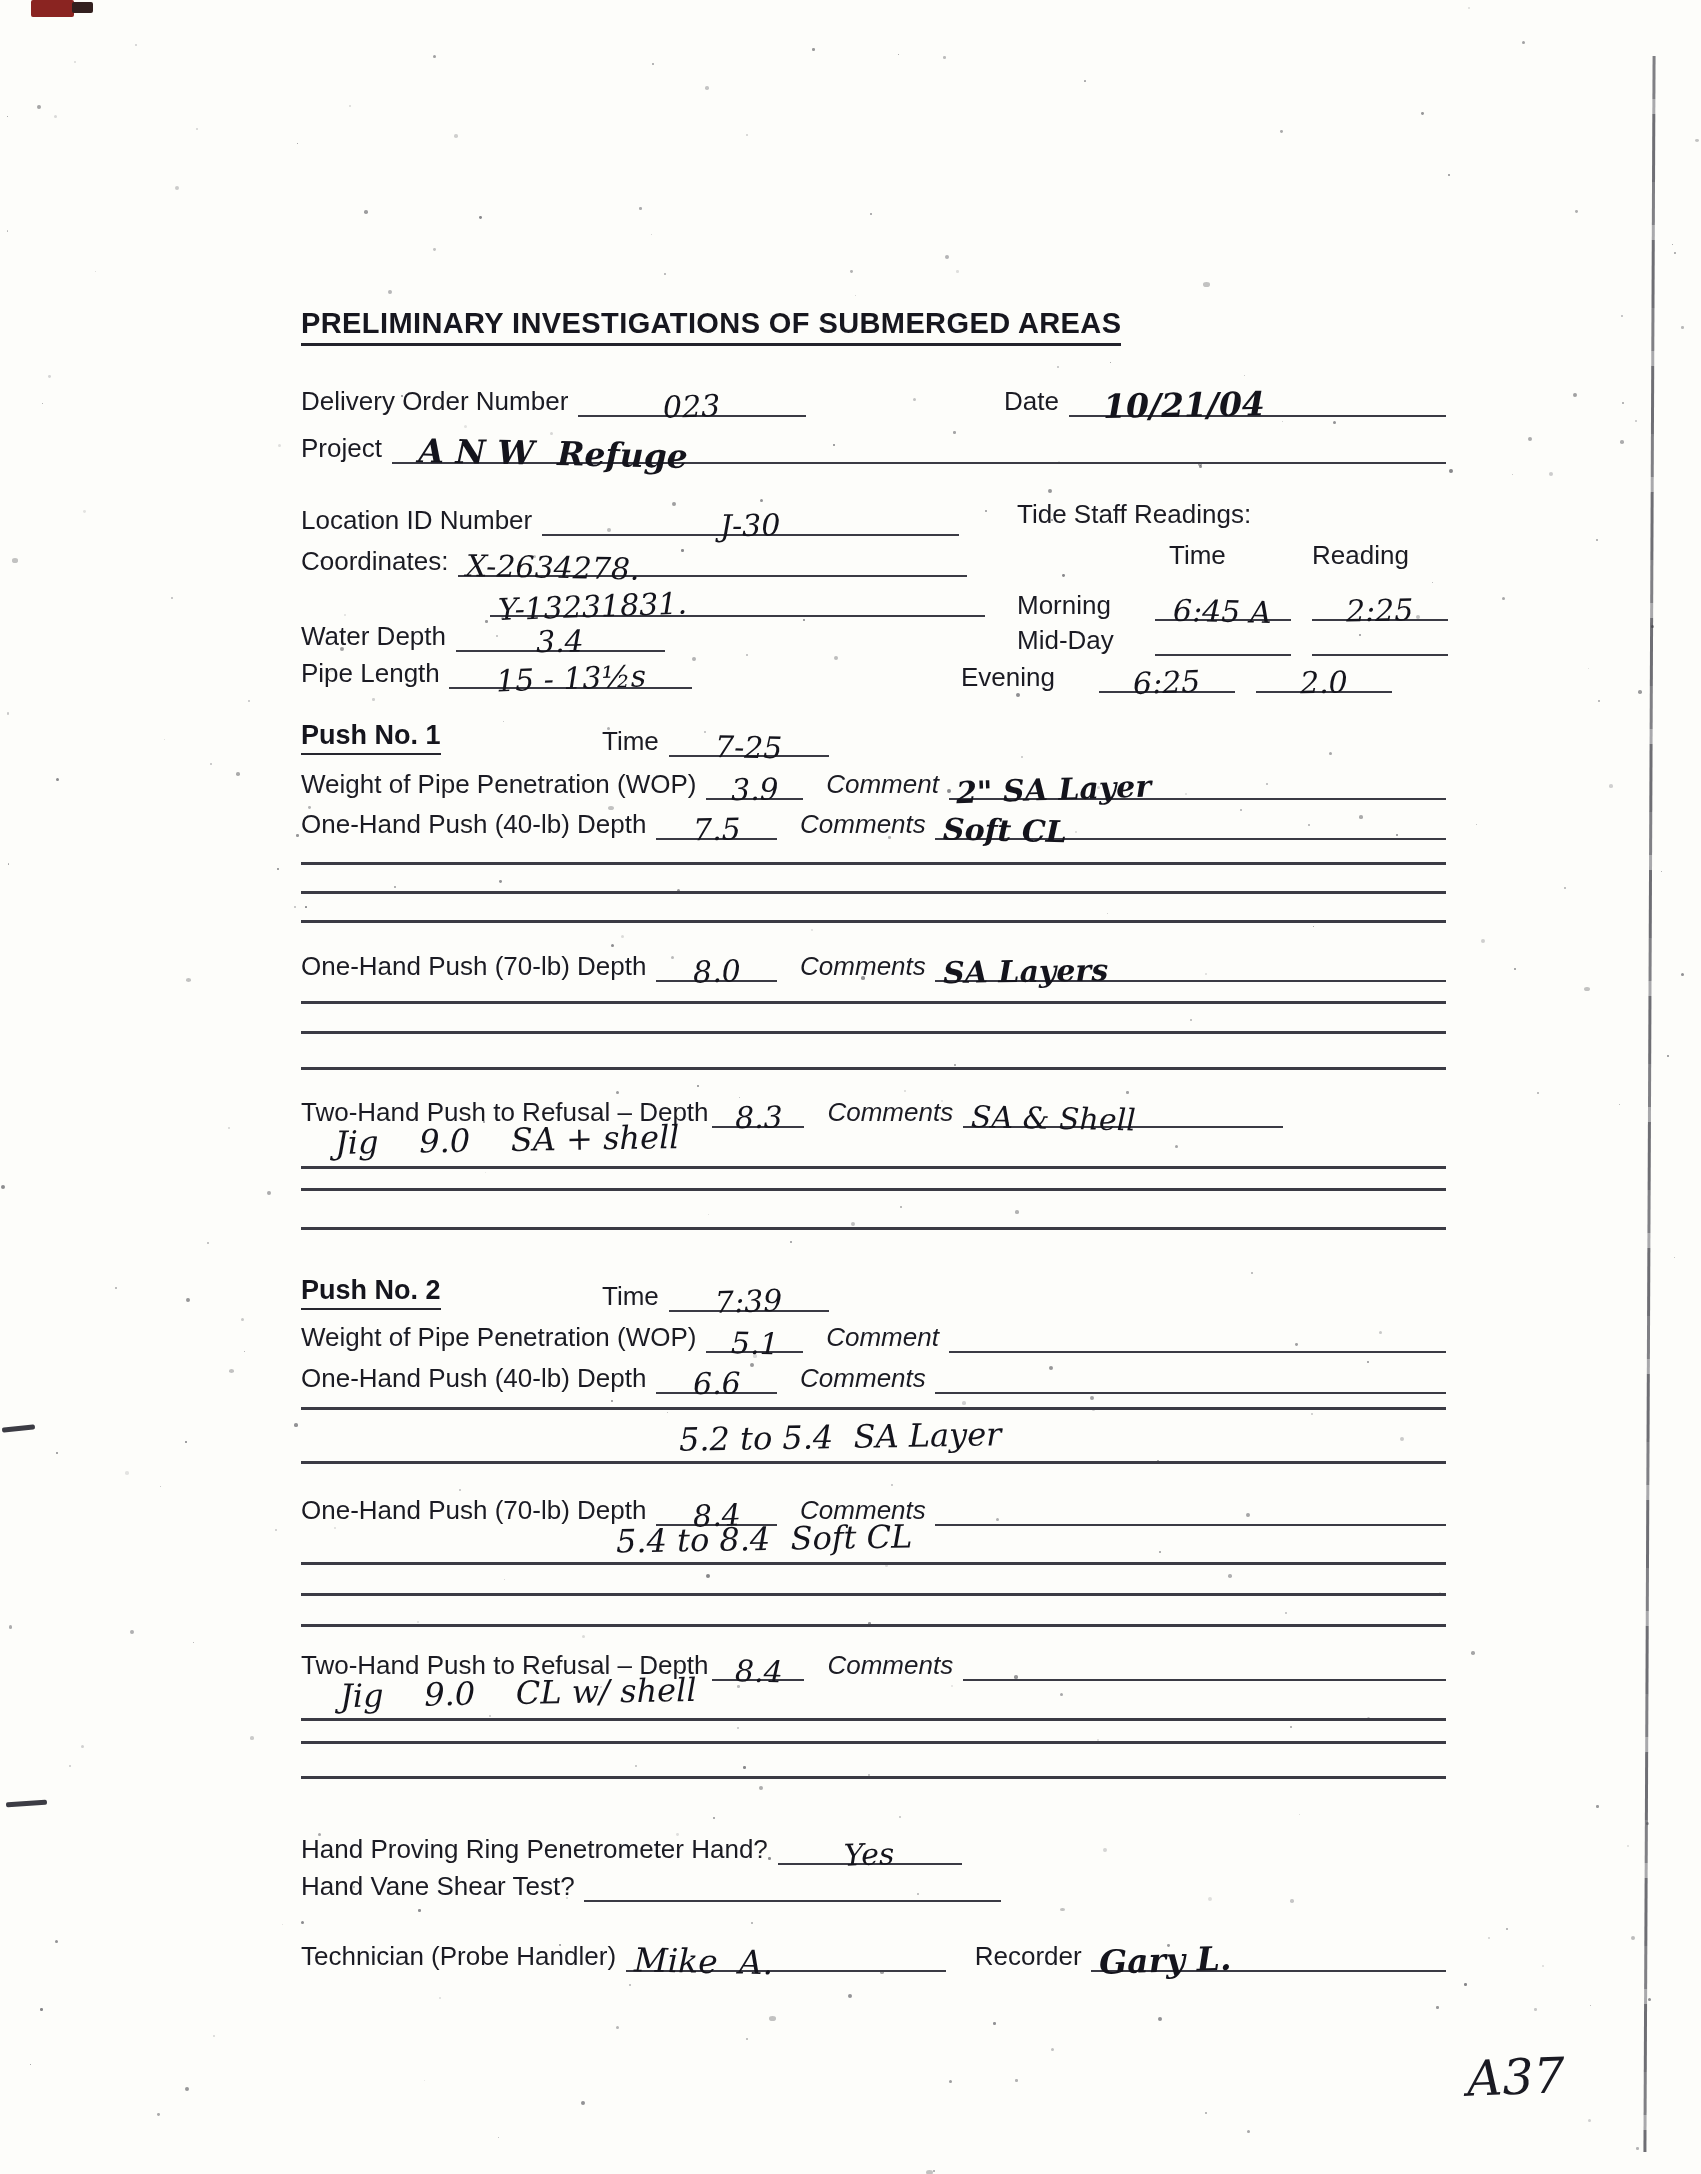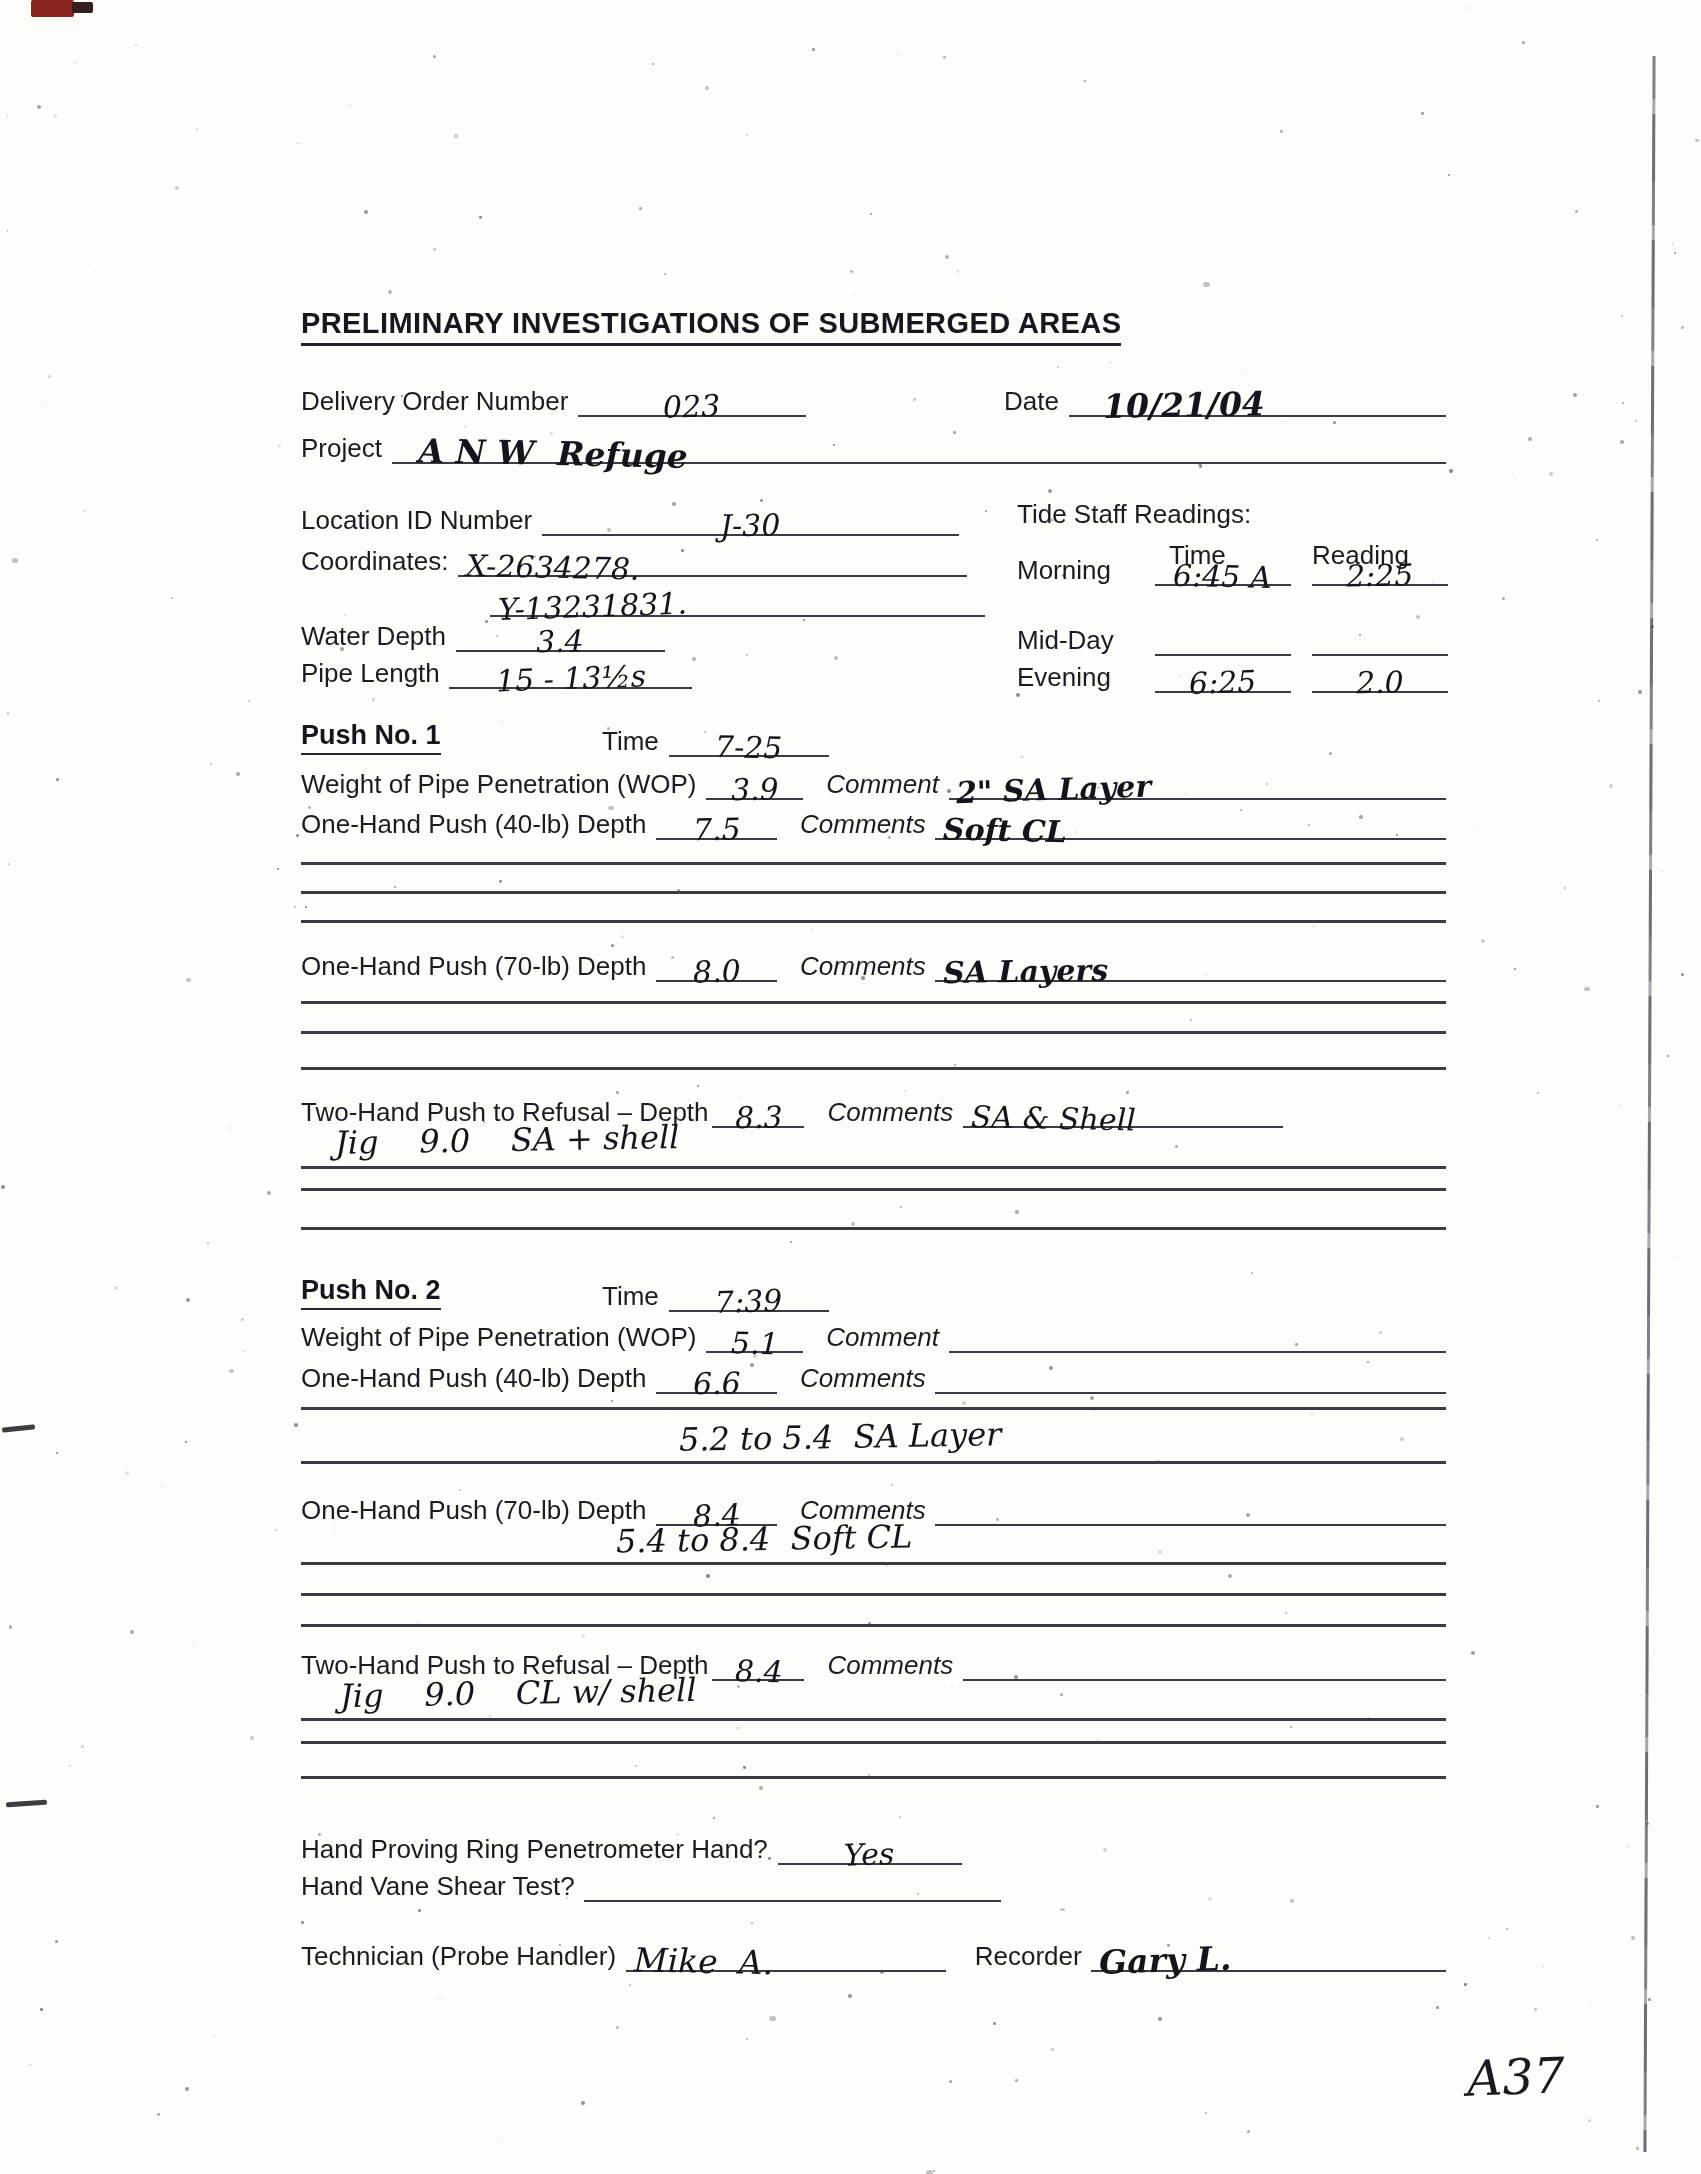--- a/index.html
+++ b/index.html
@@ -421,21 +421,21 @@
   </div>
   <div class="row" style="top:540px;left:1312px">
     <span class="lbl">Reading</span>
   </div>
 
   <div class="row" style="top:580px;left:490px">
     <span class="fill left" style="width:495px;margin-left:0">
       <span class="hw r1">Y-13231831.</span>
     </span>
   </div>
-  <div class="row" style="top:549px;left:1017px">
+  <div class="row" style="top:584px;left:1017px">
     <span class="lbl tide-lbl">Morning</span>
     <span class="fill" style="width:136px">
       <span class="hw r2">6:45 A</span>
     </span>
     <span class="fill" style="width:136px;margin-left:21.3px">
       <span class="hw">2:25</span>
     </span>
   </div>
 
   <div class="row" style="top:615px;left:301px">
@@ -453,21 +453,21 @@
       <span class="hw"></span>
     </span>
   </div>
 
   <div class="row" style="top:652px;left:301px">
     <span class="lbl">Pipe Length</span>
     <span class="fill" style="width:243px">
       <span class="hw r1">15 - 13½s</span>
     </span>
   </div>
-  <div class="row" style="top:656px;left:1017px">
+  <div class="row" style="top:656px;left:961px">
     <span class="lbl tide-lbl">Evening</span>
     <span class="fill" style="width:136px">
       <span class="hw r1">6:25</span>
     </span>
     <span class="fill" style="width:136px;margin-left:21.3px">
       <span class="hw">2.0</span>
     </span>
   </div>
 
   <div class="row" style="top:720px;left:301px">

